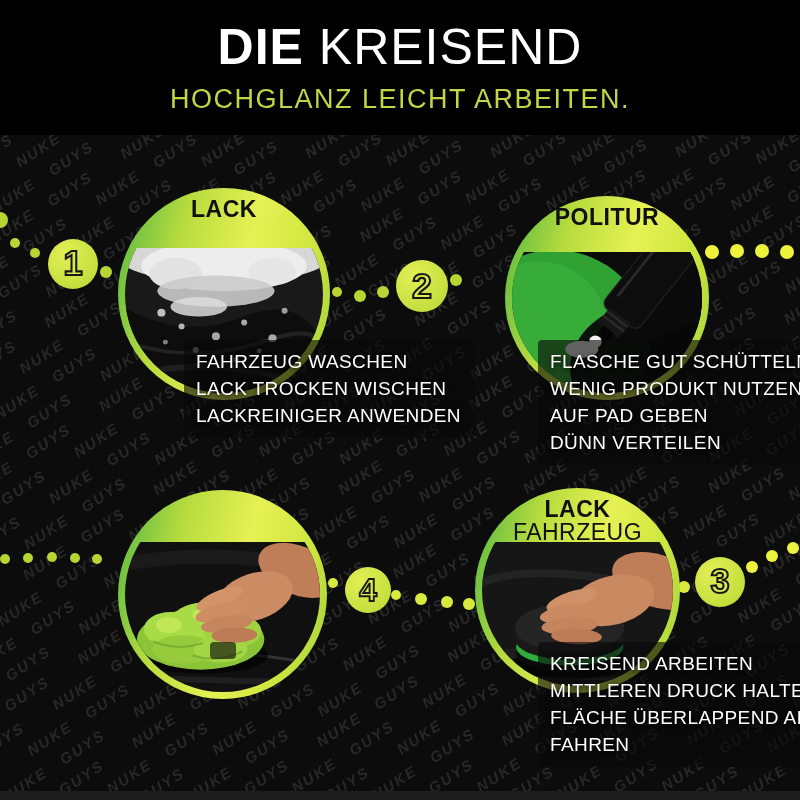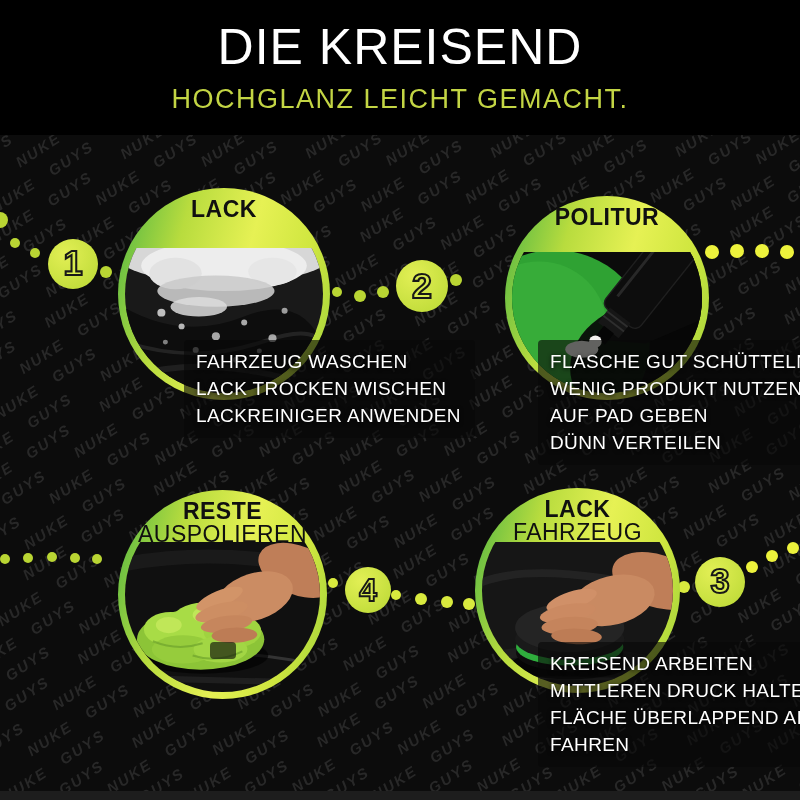--- a/index.html
+++ b/index.html
@@ -4,21 +4,21 @@
 <style>
   html,body{margin:0;padding:0;}
   body{
     width:800px;height:800px;position:relative;overflow:hidden;
     background:#000;font-family:"Liberation Sans",sans-serif;
     -webkit-font-smoothing:antialiased;
   }
   
   .header{position:absolute;top:0;left:0;width:800px;height:135px;background:#000;z-index:6;text-align:center;}
   .title{margin:0;padding-top:22px;font-size:50px;line-height:50px;color:#fff;letter-spacing:1px;}
-  .t-bold{font-weight:400;}
+  .t-bold{font-weight:700;}
   .t-reg{font-weight:500;}
   .subtitle{margin-top:12px;font-size:27px;font-weight:500;color:#c3d544;letter-spacing:1.5px;}
   
   .pattern{position:absolute;left:0;top:135px;width:800px;height:665px;overflow:hidden;background:#0c0c0c;z-index:0;}
   .pattern-rot{position:absolute;left:-420px;top:-520px;width:1750px;height:1750px;transform:rotate(-33deg);}
   .wm-row{white-space:nowrap;font-style:italic;font-weight:700;font-size:15px;line-height:25px;
           letter-spacing:2px;word-spacing:12px;color:#282828;}
   .footer-strip{position:absolute;left:0;bottom:0;width:800px;height:9px;background:#1d1d1d;z-index:1;}
   
   .step-circle{position:absolute;border-radius:50%;z-index:3;
@@ -118,21 +118,21 @@
       <div class="wm-row" style="margin-left: -92px;">NUKE GUYS&nbsp;&nbsp;NUKE GUYS&nbsp;&nbsp;NUKE GUYS&nbsp;&nbsp;NUKE GUYS&nbsp;&nbsp;NUKE GUYS&nbsp;&nbsp;NUKE GUYS&nbsp;&nbsp;NUKE GUYS&nbsp;&nbsp;NUKE GUYS&nbsp;&nbsp;NUKE GUYS&nbsp;&nbsp;NUKE GUYS&nbsp;&nbsp;NUKE GUYS&nbsp;&nbsp;NUKE GUYS&nbsp;&nbsp;NUKE GUYS&nbsp;&nbsp;NUKE GUYS&nbsp;&nbsp;NUKE GUYS&nbsp;&nbsp;NUKE GUYS&nbsp;&nbsp;NUKE GUYS&nbsp;&nbsp;NUKE GUYS&nbsp;&nbsp;NUKE GUYS&nbsp;&nbsp;NUKE GUYS&nbsp;&nbsp;NUKE GUYS&nbsp;&nbsp;NUKE GUYS&nbsp;&nbsp;</div>
       <div class="wm-row" style="margin-left: -138px;">NUKE GUYS&nbsp;&nbsp;NUKE GUYS&nbsp;&nbsp;NUKE GUYS&nbsp;&nbsp;NUKE GUYS&nbsp;&nbsp;NUKE GUYS&nbsp;&nbsp;NUKE GUYS&nbsp;&nbsp;NUKE GUYS&nbsp;&nbsp;NUKE GUYS&nbsp;&nbsp;NUKE GUYS&nbsp;&nbsp;NUKE GUYS&nbsp;&nbsp;NUKE GUYS&nbsp;&nbsp;NUKE GUYS&nbsp;&nbsp;NUKE GUYS&nbsp;&nbsp;NUKE GUYS&nbsp;&nbsp;NUKE GUYS&nbsp;&nbsp;NUKE GUYS&nbsp;&nbsp;NUKE GUYS&nbsp;&nbsp;NUKE GUYS&nbsp;&nbsp;NUKE GUYS&nbsp;&nbsp;NUKE GUYS&nbsp;&nbsp;NUKE GUYS&nbsp;&nbsp;NUKE GUYS&nbsp;&nbsp;</div>
       <div class="wm-row" style="margin-left: 0px;">NUKE GUYS&nbsp;&nbsp;NUKE GUYS&nbsp;&nbsp;NUKE GUYS&nbsp;&nbsp;NUKE GUYS&nbsp;&nbsp;NUKE GUYS&nbsp;&nbsp;NUKE GUYS&nbsp;&nbsp;NUKE GUYS&nbsp;&nbsp;NUKE GUYS&nbsp;&nbsp;NUKE GUYS&nbsp;&nbsp;NUKE GUYS&nbsp;&nbsp;NUKE GUYS&nbsp;&nbsp;NUKE GUYS&nbsp;&nbsp;NUKE GUYS&nbsp;&nbsp;NUKE GUYS&nbsp;&nbsp;NUKE GUYS&nbsp;&nbsp;NUKE GUYS&nbsp;&nbsp;NUKE GUYS&nbsp;&nbsp;NUKE GUYS&nbsp;&nbsp;NUKE GUYS&nbsp;&nbsp;NUKE GUYS&nbsp;&nbsp;NUKE GUYS&nbsp;&nbsp;NUKE GUYS&nbsp;&nbsp;</div>
       <div class="wm-row" style="margin-left: -46px;">NUKE GUYS&nbsp;&nbsp;NUKE GUYS&nbsp;&nbsp;NUKE GUYS&nbsp;&nbsp;NUKE GUYS&nbsp;&nbsp;NUKE GUYS&nbsp;&nbsp;NUKE GUYS&nbsp;&nbsp;NUKE GUYS&nbsp;&nbsp;NUKE GUYS&nbsp;&nbsp;NUKE GUYS&nbsp;&nbsp;NUKE GUYS&nbsp;&nbsp;NUKE GUYS&nbsp;&nbsp;NUKE GUYS&nbsp;&nbsp;NUKE GUYS&nbsp;&nbsp;NUKE GUYS&nbsp;&nbsp;NUKE GUYS&nbsp;&nbsp;NUKE GUYS&nbsp;&nbsp;NUKE GUYS&nbsp;&nbsp;NUKE GUYS&nbsp;&nbsp;NUKE GUYS&nbsp;&nbsp;NUKE GUYS&nbsp;&nbsp;NUKE GUYS&nbsp;&nbsp;NUKE GUYS&nbsp;&nbsp;</div>
     </div>
 </div>
 <div class="footer-strip"></div>
 
 <div class="header">
   <h1 class="title"><span class="t-bold">DIE</span> <span class="t-reg">KREISEND</span></h1>
-  <div class="subtitle">HOCHGLANZ LEICHT GEMACHT.</div>
+  <div class="subtitle">HOCHGLANZ LEICHT ARBEITEN.</div>
 </div>
 
 <div class="step-circle" style="left:118px;top:188px;width:212px;height:212px;">
   <div class="photo-clip">
     <div class="photo" style="top:53px;">
       <svg viewBox="0 0 200 150" preserveAspectRatio="none">
         <rect x="0" y="0" width="200" height="150" fill="#191919"></rect>
         <path d="M0,60 Q60,95 120,70 T200,105 L200,150 L0,150 Z" fill="#0d0d0d"></path>
         <path d="M0,95 Q70,120 140,95 T200,125" stroke="#3a3a3a" stroke-width="4" fill="none" opacity=".5"></path>
         <path d="M10,130 Q80,110 170,135" stroke="#2c2c2c" stroke-width="6" fill="none" opacity=".6"></path>
@@ -264,24 +264,20 @@
           </g>
         <g transform="rotate(-8 104 81)">
             <ellipse cx="104" cy="81" rx="26" ry="8" fill="#c6865d"></ellipse>
           </g>
         <g transform="rotate(-2 112 92)">
             <ellipse cx="112" cy="92" rx="23" ry="7.5" fill="#bd7c55"></ellipse>
           </g>
       </svg>
     </div>
   </div>
-  <div class="step-label">
-    <div class="lb">RESTE</div>
-    <div class="lr">AUSPOLIEREN</div>
-  </div>
 </div>
 
 <div class="num" style="left:48px;top:239px;width:50px;height:50px;">
   <svg viewBox="0 0 48 48">
       <text x="24" y="35" text-anchor="middle">1</text>
     </svg>
 </div>
 <div class="num" style="left:396px;top:260px;width:52px;height:52px;">
   <svg viewBox="0 0 48 48">
       <text x="24" y="35" text-anchor="middle">2</text>

